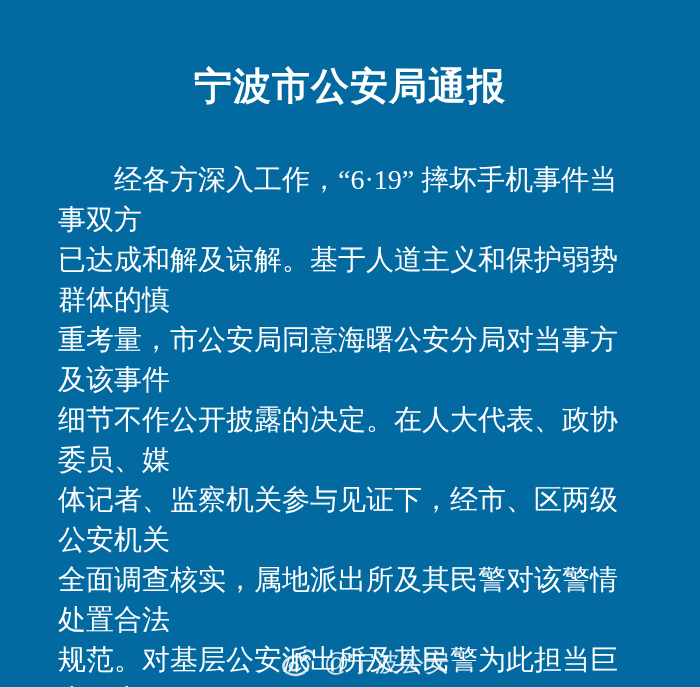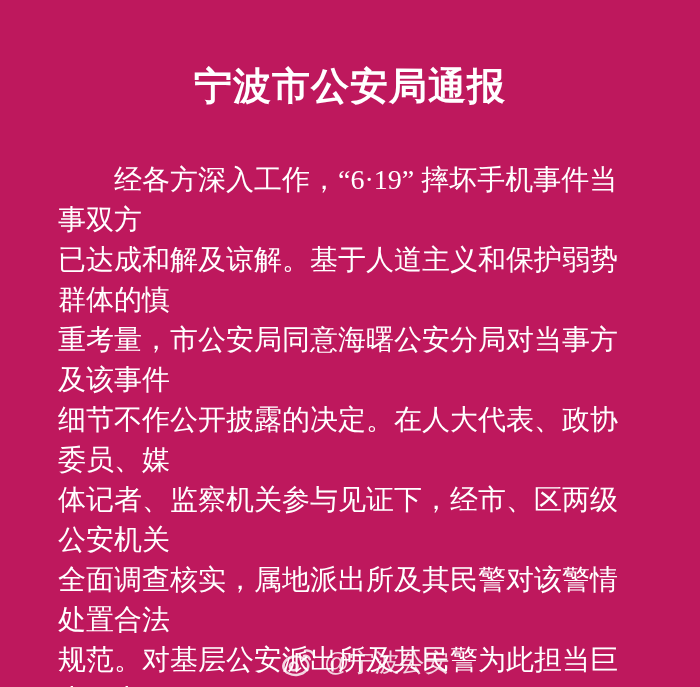--- a/index.html
+++ b/index.html
@@ -1,20 +1,20 @@
 <!DOCTYPE html>
 <html><head>
 <meta charset="utf-8">
 <style>
   html, body { margin: 0; padding: 0; }
   .page {
     position: relative;
     width: 700px;
     height: 687px;
-    background: #be185d;
+    background: #0369a1;
     color: #ffffff;
     overflow: hidden;
     font-family: "Liberation Serif", "DejaVu Serif", serif;
   }
   .title {
     margin: 0;
     padding-top: 64px;
     text-align: center;
     font-family: "Liberation Sans", "DejaVu Sans", sans-serif;
     font-weight: bold;

